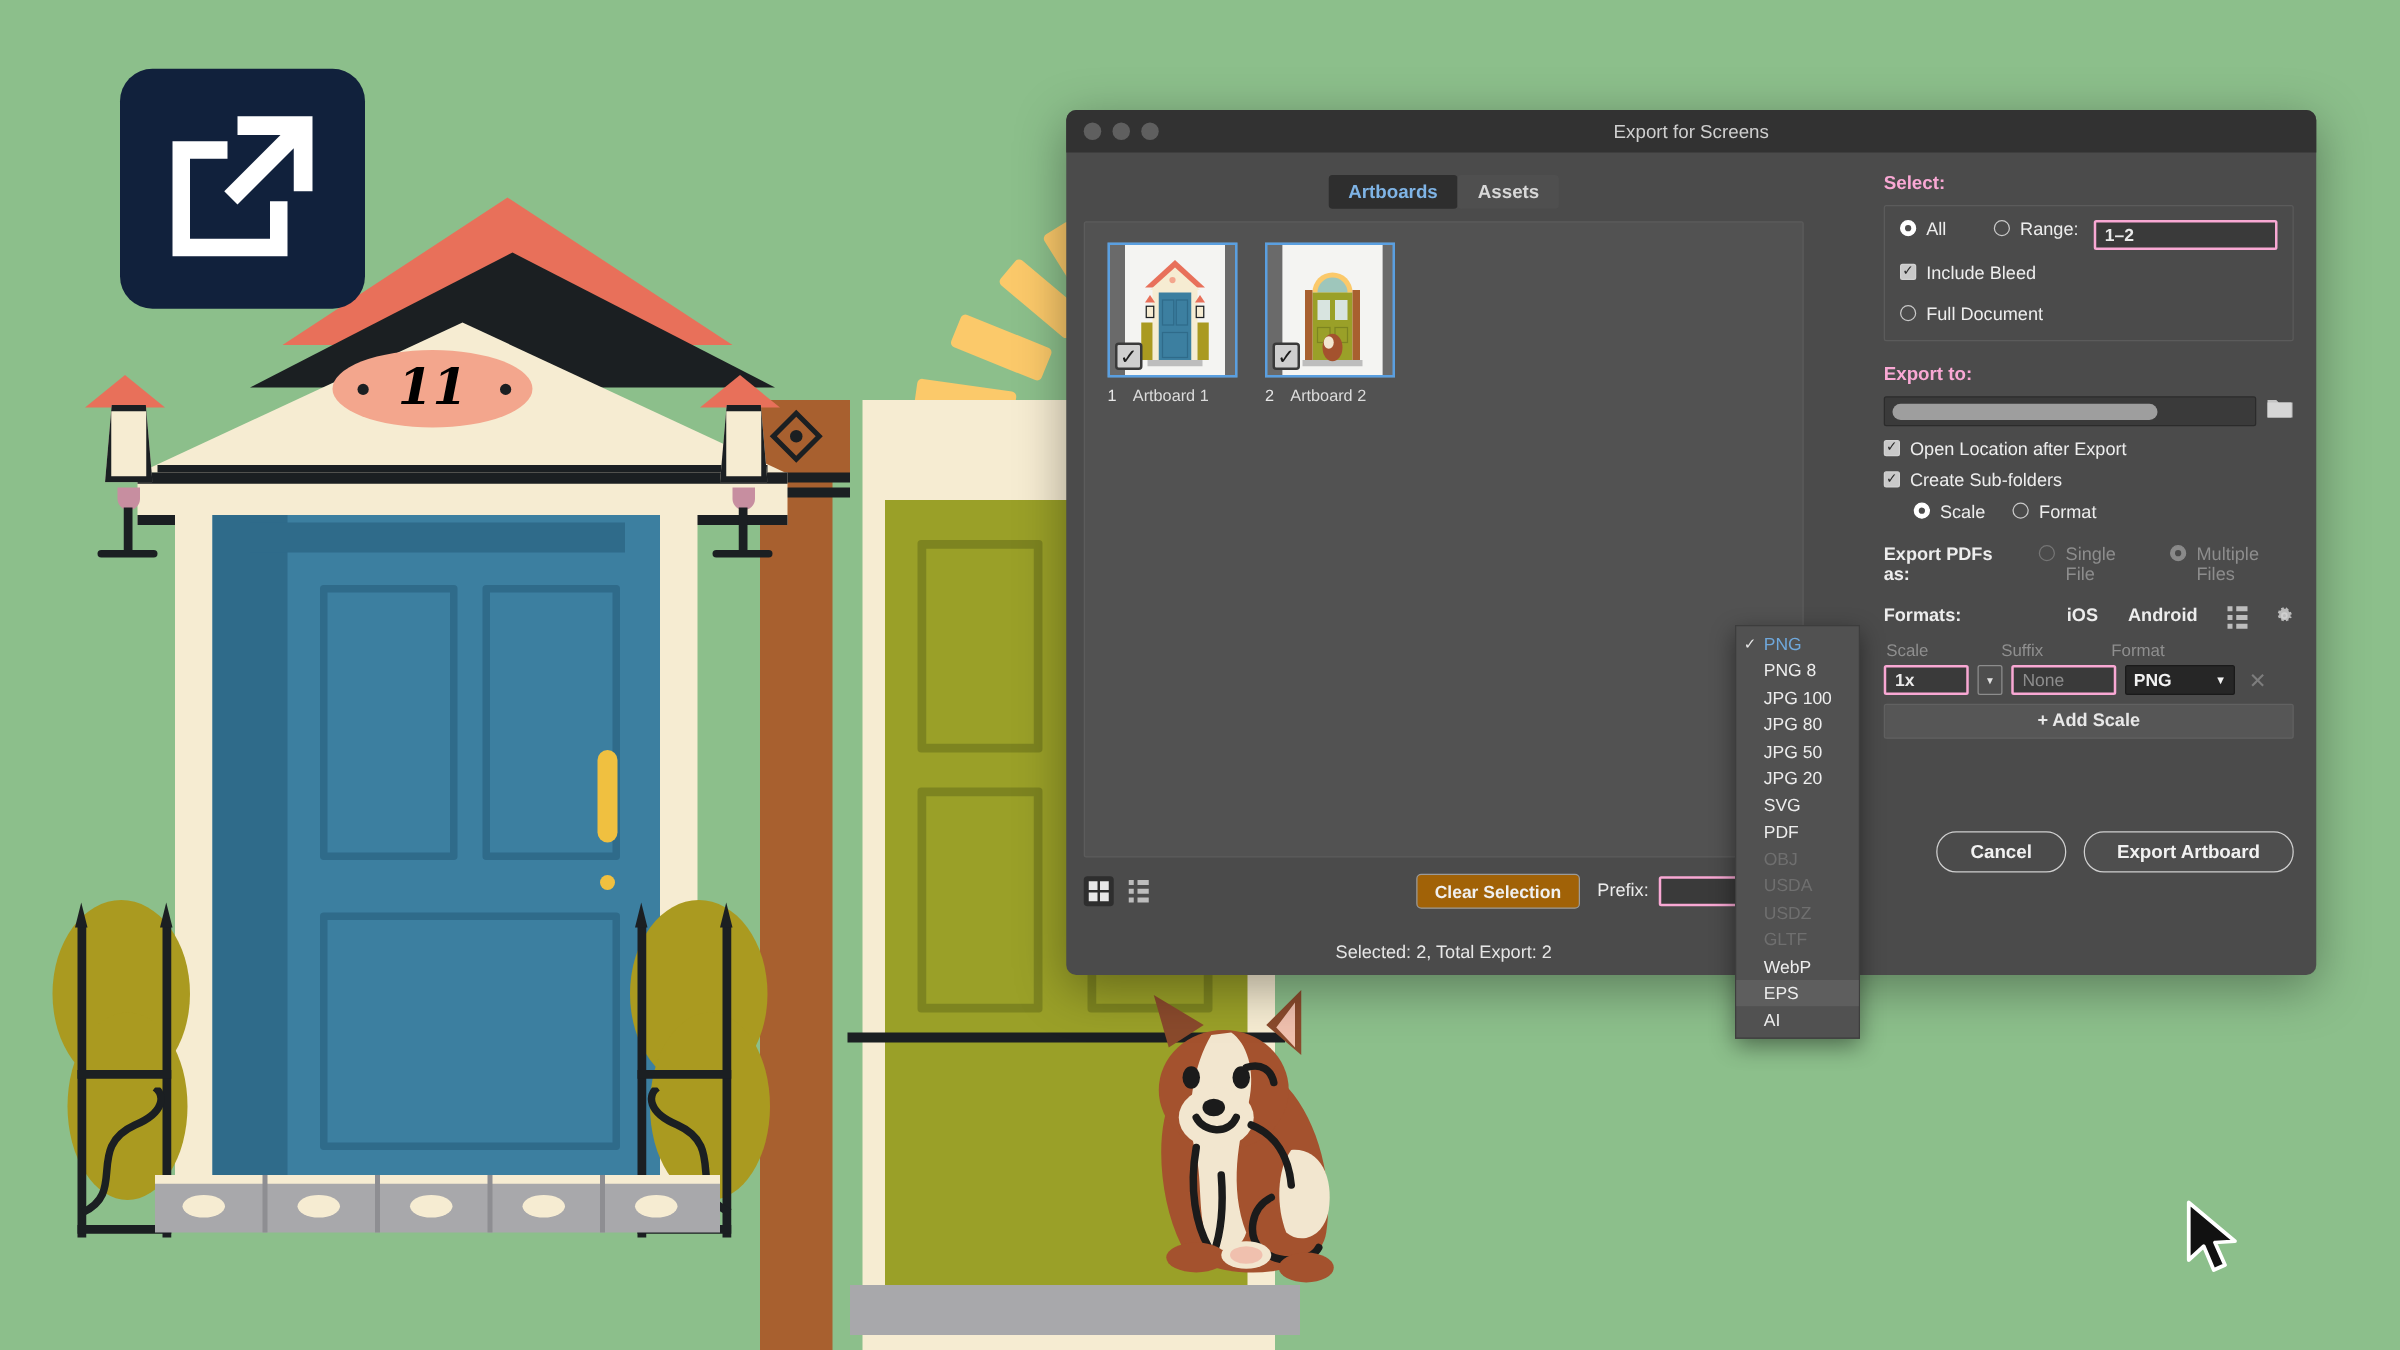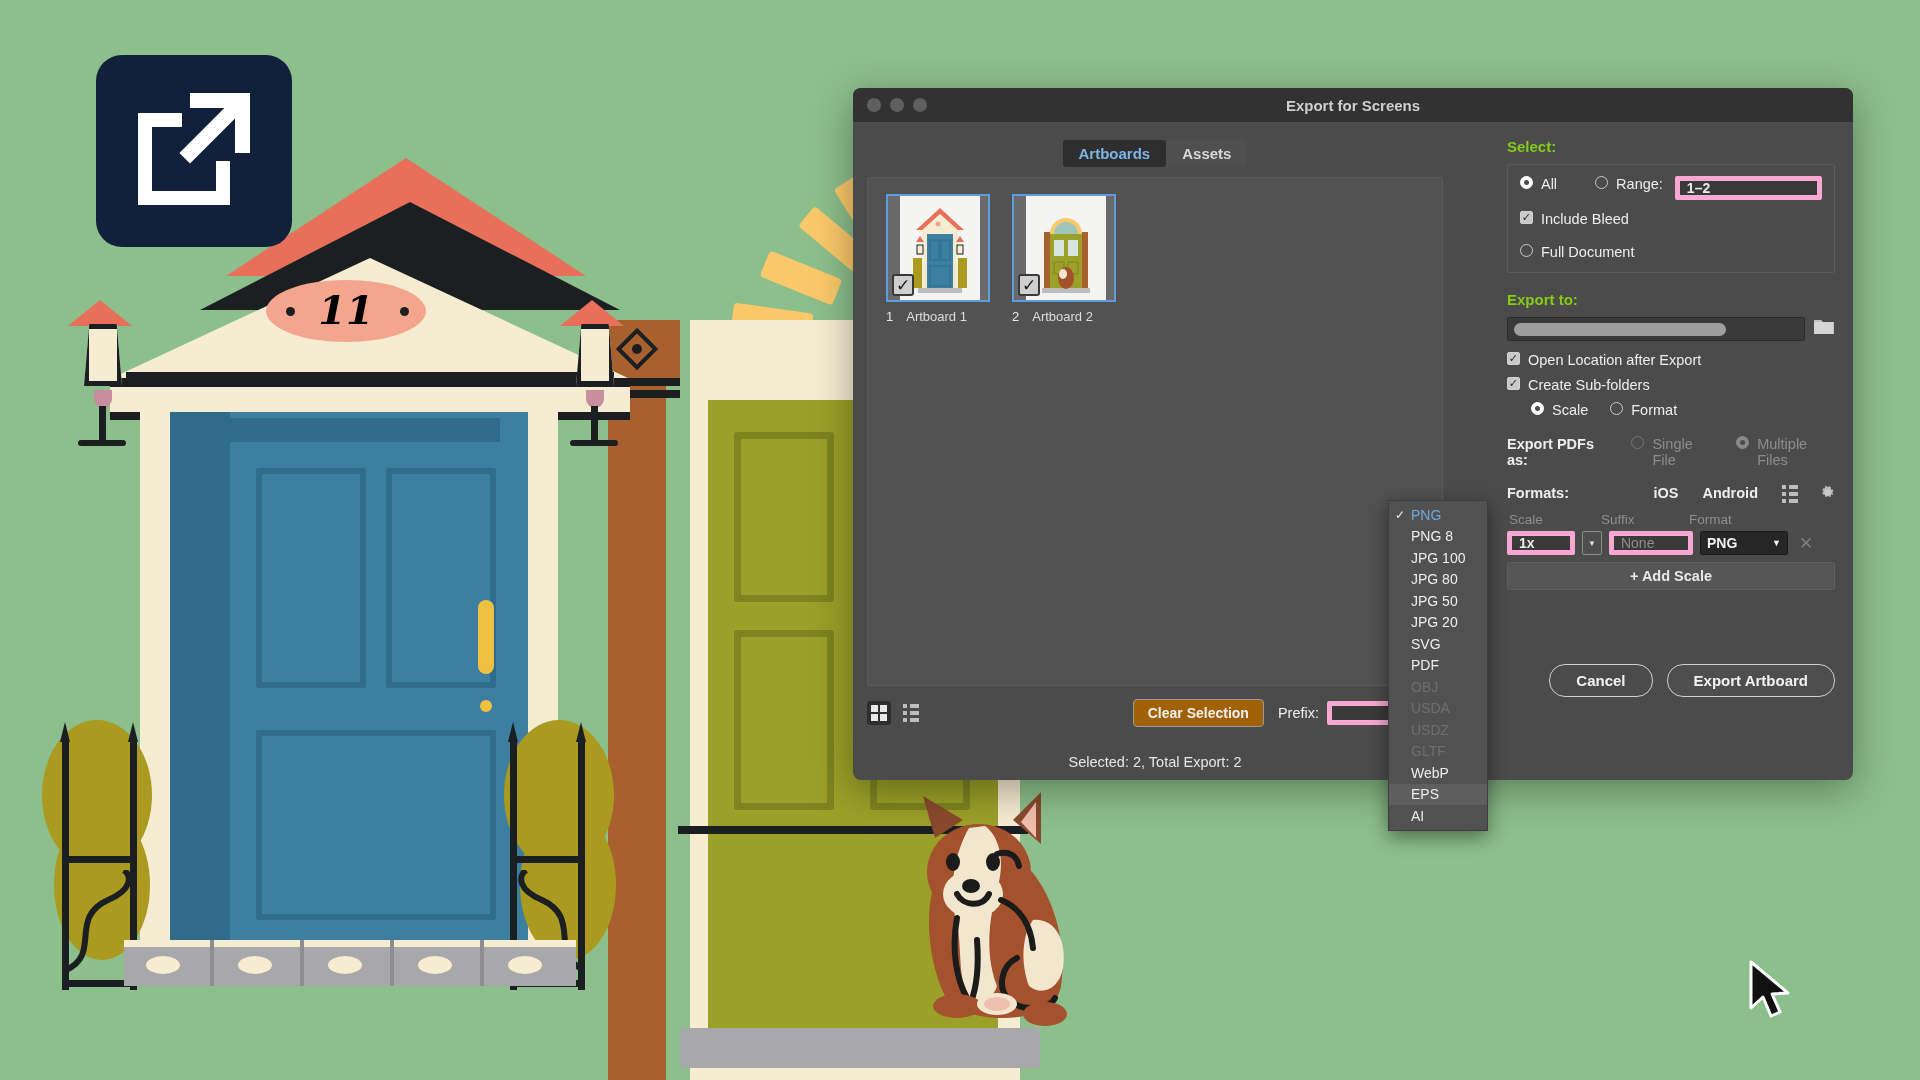--- a/index.html
+++ b/index.html
@@ -170,21 +170,21 @@
   }
   #titlebar {
     height: 34px; background: #323232;
     border-radius: 8px 8px 0 0;
     display: flex; align-items: center; position: relative;
   }
   .tl-dots { display: flex; gap: 9px; margin-left: 14px; }
   .tl-dot { width: 14px; height: 14px; border-radius: 50%; background: #5f5f5f; }
   #win-title {
     position: absolute; left: 0; right: 0; text-align: center;
-    font-size: 15px; color: #cfcfcf; font-weight: 700;
+    font-size: 15px; color: #cfcfcf; font-weight: 400;
   }
 
   #body { display: flex; height: 658px; gap: 44px; }
   #leftpane { width: 630px; padding: 14px 12px 10px 14px; display: flex; flex-direction: column; }
   #rightpane { width: 370px; padding: 16px 18px 10px 8px; }
 
   
   #tabs { display: flex; justify-content: center; gap: 0; margin: 4px 0 10px; }
   .tab {
     padding: 5px 16px; font-size: 15px; font-weight: 600;
@@ -232,32 +232,32 @@
     padding: 5px 14px; border: 1px solid #9a9a9a; border-radius: 4px;
     background: #a16207; color: #f0f0f0; font-size: 14px; font-weight: 600;
   }
   .btn-pill {
     padding: 7px 26px; border: 1px solid #d0d0d0; border-radius: 16px;
     background: transparent; color: #f2f2f2; font-size: 15px; font-weight: 600;
   }
   .btn-pill.primary { background: #4e4e4e; }
 
   .field {
-    background: #3a3a3a; border: 5px solid #f9a8d4; border-radius: 2px;
+    background: #3a3a3a; border: 2px solid #f9a8d4; border-radius: 2px;
     height: 24px; color: #eaeaea; font-size: 14px; padding: 0 7px;
     display: flex; align-items: center;
   }
   .stepper {
     width: 20px; height: 24px; background: #4e4e4e; border: 1px solid #8d8d8d;
     border-radius: 2px; display: flex; align-items: center; justify-content: center;
     color: #e0e0e0; font-size: 8px;
   }
 
   
-  .sec-label { font-size: 15px; font-weight: 600; color: #84cc16; margin-bottom: 9px; }
+  .sec-label { font-size: 15px; font-weight: 600; color: #f9a8d4; margin-bottom: 9px; }
   .group {
     background: #4b4b4b; border: 1px solid #5b5b5b; border-radius: 2px;
     padding: 11px 12px 12px;
   }
   .row { display: flex; gap: 8px; }
   .radio {
     width: 13px; height: 13px; border-radius: 50%;
     border: 1px solid #c9c9c9; background: #4b4b4b;
     display: inline-flex; align-items: center; justify-content: center; flex: none;
   }

